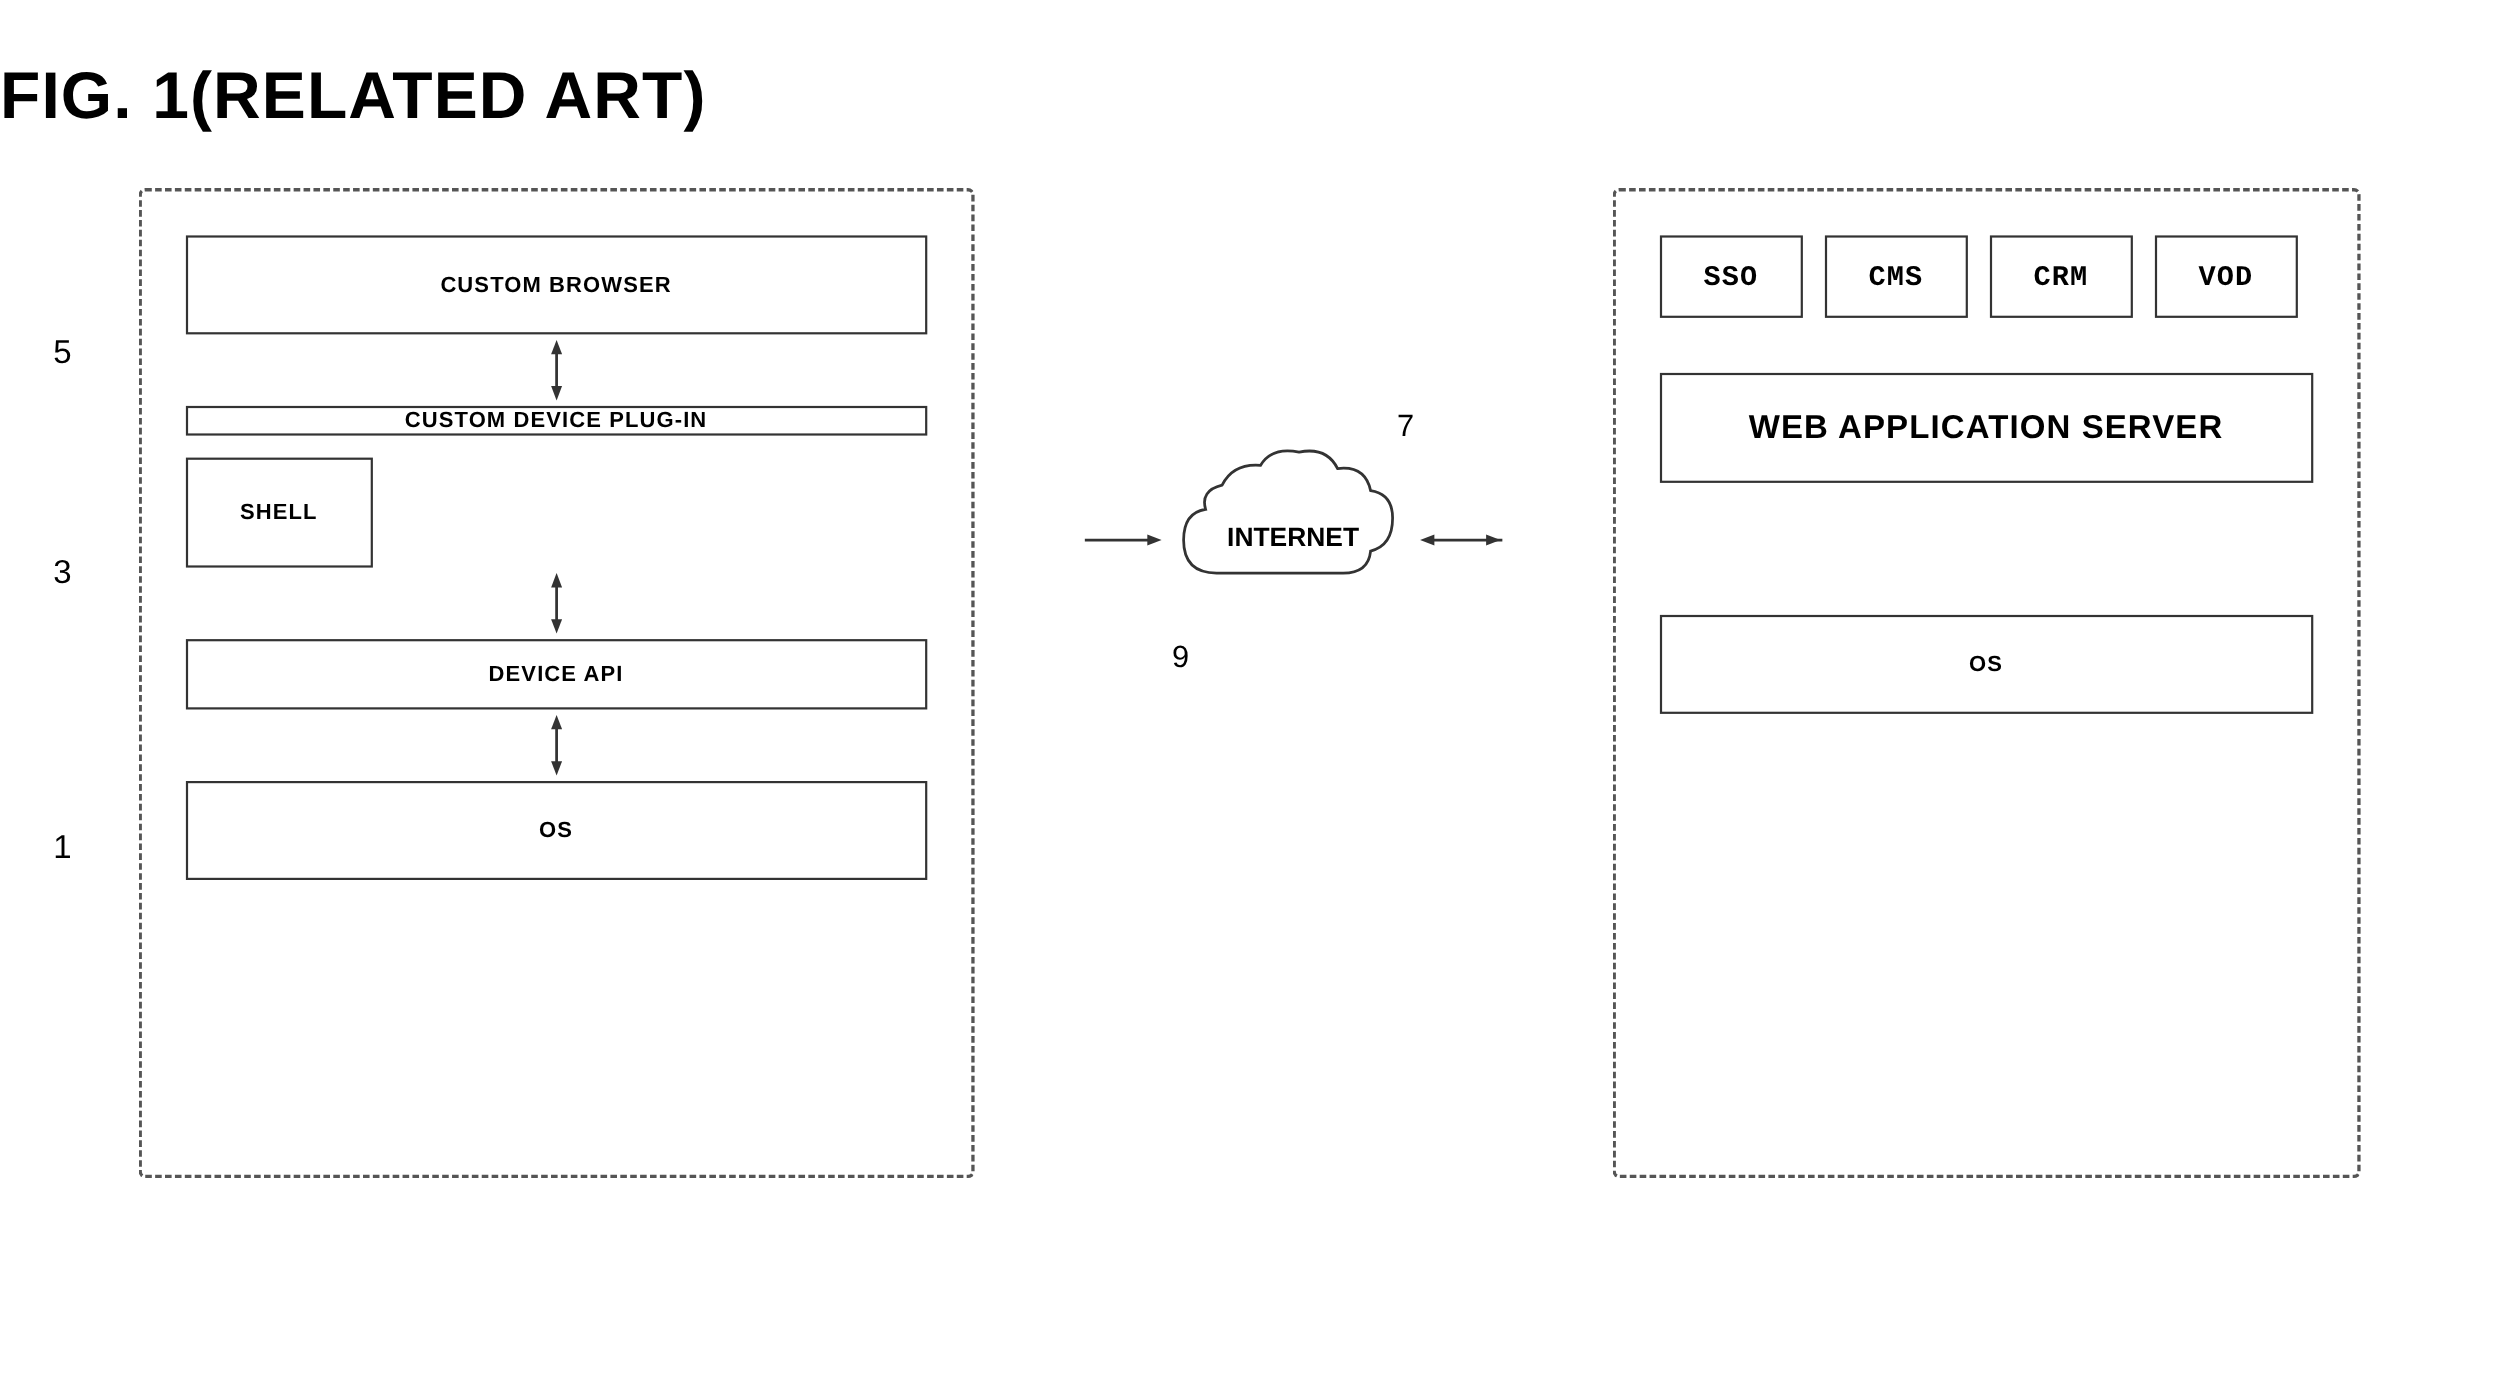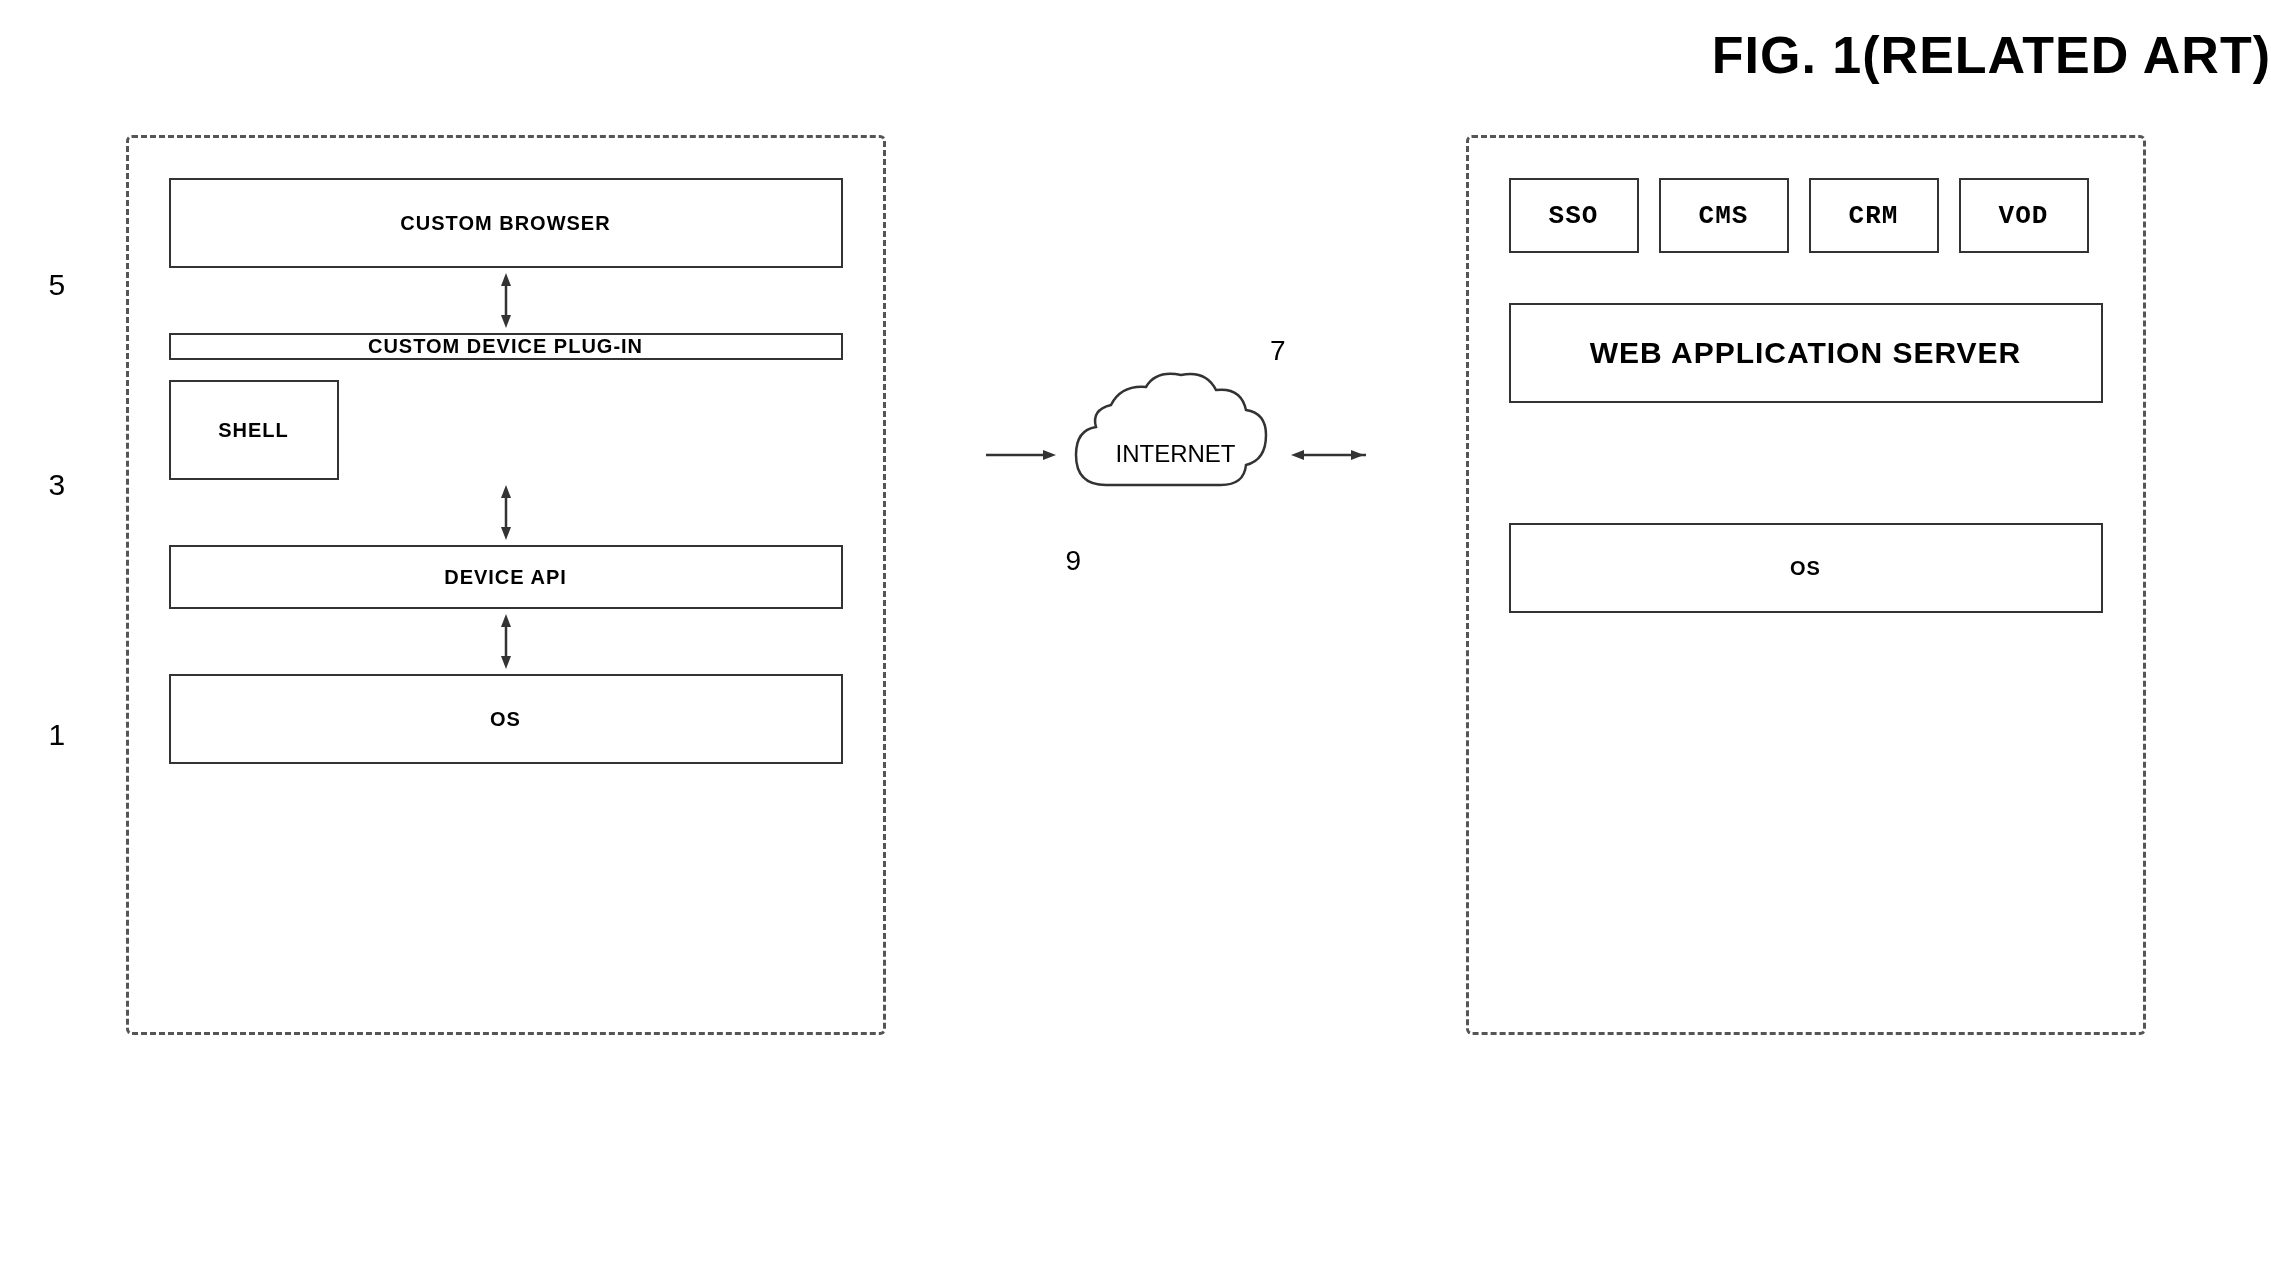--- a/index.html
+++ b/index.html
@@ -6,24 +6,24 @@
     body {
       background: #fff;
       font-family: Arial, sans-serif;
       width: 2271px;
       height: 1272px;
       overflow: hidden;
       position: relative;
     }
 
     .page-title {
-      text-align: right;
-      font-size: 52px;
+      text-align: left;
+      font-size: 60px;
       font-weight: bold;
-      padding-top: 25px;
+      padding-top: 52px;
       padding-bottom: 50px;
       letter-spacing: 1px;
     }
 
     .diagram-container {
       display: flex;
       flex-direction: row;
       justify-content: center;
       align-items: flex-start;
       gap: 100px;
@@ -203,21 +203,21 @@
       <svg width="80" height="30">
         <line x1="0" y1="15" x2="65" y2="15" stroke="#333" stroke-width="2.5"></line>
         <polygon points="70,15 57,10 57,20" fill="#333"></polygon>
       </svg>
 
       <div style="position:relative;width:220px;height:180px;">
         <svg viewBox="0 0 220 160" width="220" height="160">
 
           <path d="M40,120 Q10,120 10,90 Q10,65 30,62 Q25,45 45,40 Q55,20 80,22 Q90,5 115,10 Q140,5 150,25 Q175,22 180,45 Q200,48 200,70 Q200,95 180,100 Q178,120 155,120 Z" fill="none" stroke="#333" stroke-width="2.5"></path>
         </svg>
-        <span style="position:absolute;top:50%;left:50%;transform:translate(-50%,-55%);font-size:24px;font-weight:normal;white-space:nowrap;">INTERNET</span>
+        <span style="position:absolute;top:50%;left:50%;transform:translate(-50%,-55%);font-size:24px;font-weight:bold;white-space:nowrap;">INTERNET</span>
       </div>
 
       <svg width="80" height="30">
         <line x1="15" y1="15" x2="80" y2="15" stroke="#333" stroke-width="2.5"></line>
         <polygon points="5,15 18,10 18,20" fill="#333"></polygon>
         <polygon points="78,15 65,10 65,20" fill="#333"></polygon>
       </svg>
     </div>
 
     <div style="position:relative;width:220px;height:30px;">

